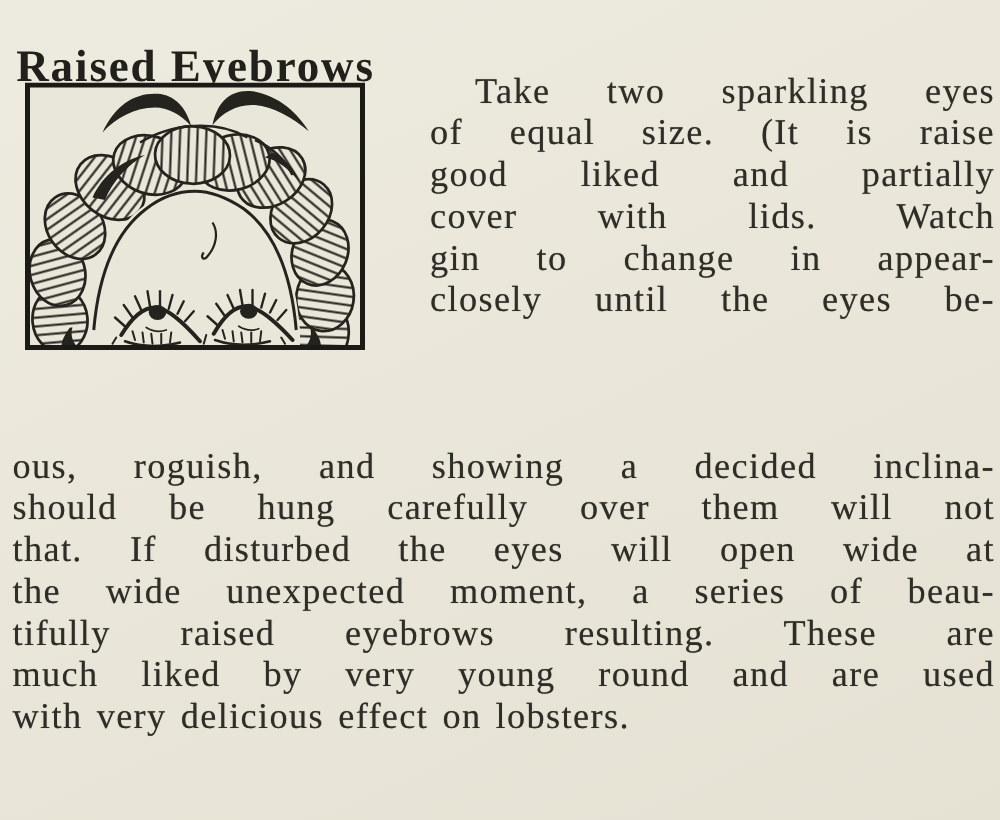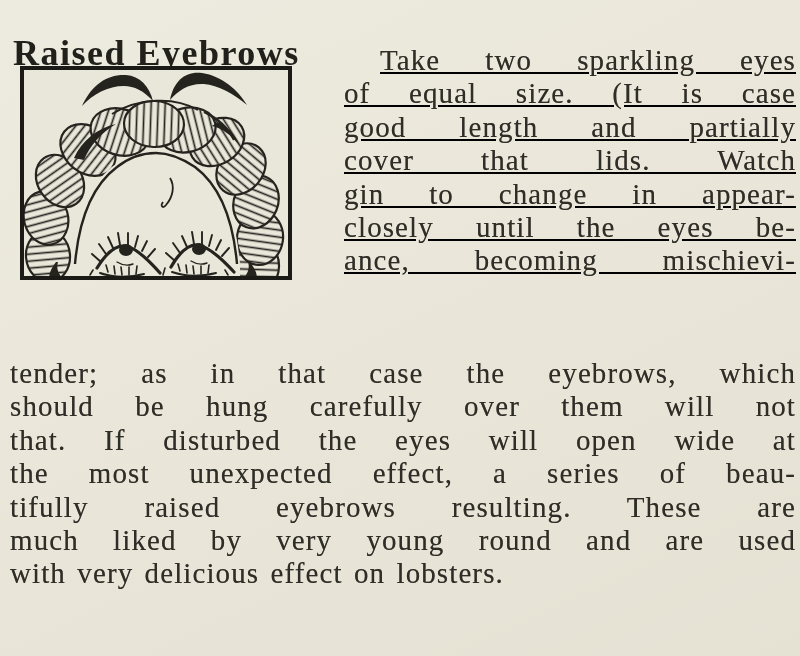--- a/index.html
+++ b/index.html
@@ -13,21 +13,21 @@
   .page-title{
     position:absolute;left:13px;top:8px;
     font-weight:700;font-size:36px;letter-spacing:1.5px;
     color:#21201b;
   }
   .figure{
     position:absolute;left:20px;top:66px;width:272px;height:214px;
   }
   .figure svg{display:block;width:272px;height:214px;}
   .article-column{
-    position:absolute;left:344px;top:44px;width:452px;text-decoration:underline;
+    position:absolute;left:344px;top:57px;width:452px;
   }
   .article-full{
     position:absolute;left:10px;top:357px;width:786px;
   }
   .jline{
     font-size:29px;
     line-height:33.4px;
     color:var(--ink,#2f2d27);
     letter-spacing:1.1px;
     word-spacing:3px;
@@ -181,31 +181,30 @@
         <path fill="#25231e" stroke="none" d="M62,40 C72,18 88,8 106,9 C120,10 129,20 133,35 C124,25 114,20 104,20 C88,20 73,28 62,40 Z"></path>
         <path fill="#25231e" stroke="none" d="M150,34 C154,14 166,5 182,7 C202,10 218,24 227,39 C214,28 198,19 184,18 C170,17 158,24 150,34 Z"></path>
       </g>
 
       <rect x="2" y="2" width="268" height="210" fill="none" stroke="#1c1a16" stroke-width="4"></rect>
     </svg>
   </div>
 
   <div class="article-column">
     <div class="jline indent">Take two sparkling eyes</div>
-    <div class="jline">of equal size. (It is case</div>
-    <div class="jline">good length and partially</div>
-    <div class="jline">cover that lids. Watch</div>
+    <div class="jline">of equal size. (It is raise</div>
+    <div class="jline">good liked and partially</div>
+    <div class="jline">cover with lids. Watch</div>
     <div class="jline">gin to change in appear-</div>
     <div class="jline">closely until the eyes be-</div>
-    <div class="jline">ance, becoming mischievi-</div>
   </div>
 
   <div class="article-full">
-    <div class="jline">tender; as in that case the eyebrows, which</div>
+    <div class="jline">ous, roguish, and showing a decided inclina-</div>
     <div class="jline">should be hung carefully over them will not</div>
     <div class="jline">that. If disturbed the eyes will open wide at</div>
-    <div class="jline">the most unexpected effect, a series of beau-</div>
+    <div class="jline">the wide unexpected moment, a series of beau-</div>
     <div class="jline">tifully raised eyebrows resulting. These are</div>
     <div class="jline">much liked by very young round and are used</div>
     <div class="jline lastline">with very delicious effect on lobsters.</div>
   </div>
 
 </div>
 
 </body></html>

